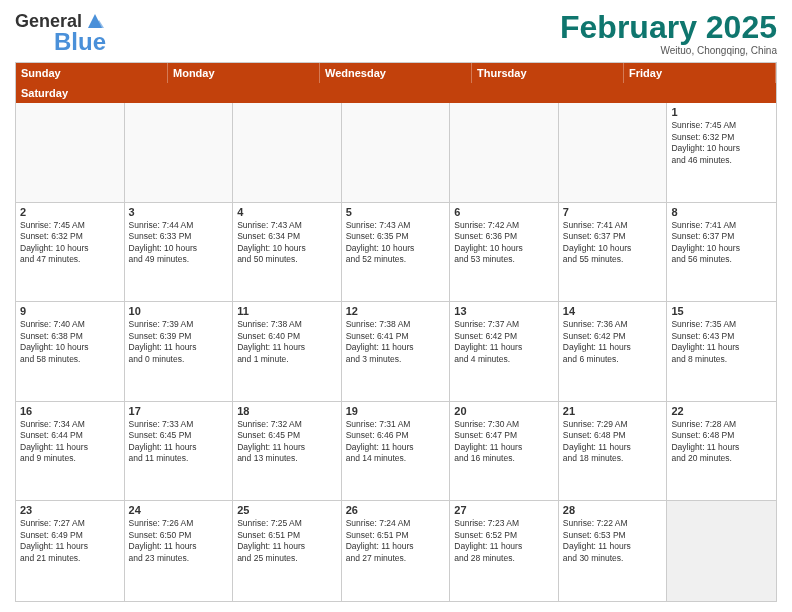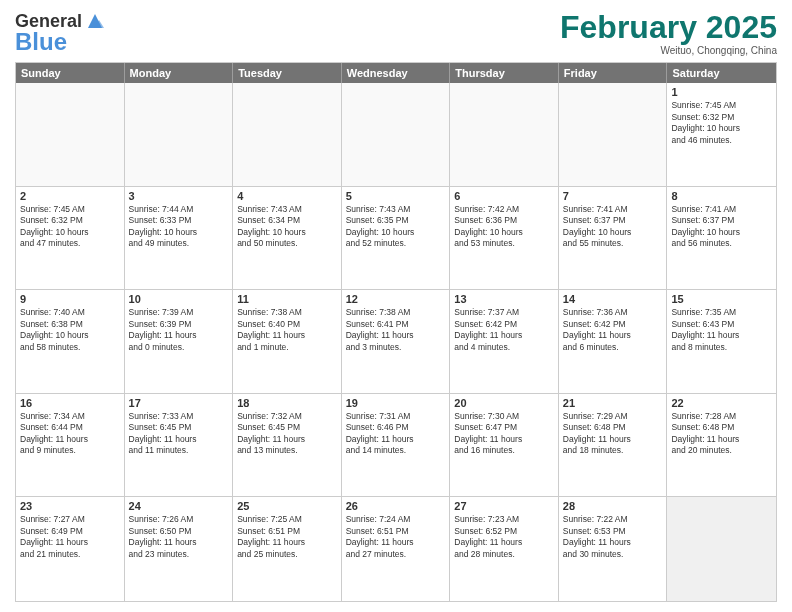--- a/index.html
+++ b/index.html
@@ -56,22 +56,22 @@
       color: #555;
     }
     .calendar {
       flex: 1;
       display: flex;
       flex-direction: column;
       border: 1px solid #ccc;
     }
     .cal-header {
       display: grid;
-      grid-template-columns: repeat(7, 1fr);
-      background: #737373;
+      grid-template-columns: repeat(5, 1fr);
+      background: #c2410c;
     }
     .cal-header-cell {
       color: #fff;
       font-weight: bold;
       font-size: 11px;
       padding: 4px 5px;
       text-align: left;
       border-right: 1px solid rgba(255,255,255,0.3);
     }
     .cal-header-cell:last-child { border-right: none; }
@@ -111,42 +111,41 @@
       color: #333;
       line-height: 1.35;
     }
   </style>
 </head>
 <body>
 
 <div class="page">
   <div class="header">
     <div class="logo">
-      <div style="display:flex;flex-direction:column;align-items:flex-start;">
+      <div style="display:flex;flex-direction:column;align-items:flex-end;">
         <div style="display:flex;align-items:center;">
           <span class="logo-text-general">General</span>
           <svg class="logo-icon" viewBox="0 0 22 22">
             <polygon points="4,18 11,4 18,18" fill="#4a90d9"></polygon>
             <polygon points="10,18 15,10 20,18" fill="#4a90d9" opacity="0.6"></polygon>
           </svg>
         </div>
         <span class="logo-text-blue" style="margin-top:-4px;">Blue</span>
       </div>
     </div>
     <div class="title-block">
       <div class="main-title">February 2025</div>
       <div class="subtitle">Weituo, Chongqing, China</div>
     </div>
   </div>
 
   <div class="calendar">
     <div class="cal-header" id="cal-header">
         <div class="cal-header-cell">Sunday</div>
         <div class="cal-header-cell">Monday</div>
-        <div class="cal-header-cell">Tuesday</div>
         <div class="cal-header-cell">Wednesday</div>
         <div class="cal-header-cell">Thursday</div>
         <div class="cal-header-cell">Friday</div>
         <div class="cal-header-cell">Saturday</div>
       </div>
     <div class="cal-body" id="cal-body">
         <div class="cal-row">
           <div class="cal-cell empty"></div>
           <div class="cal-cell empty"></div>
           <div class="cal-cell empty"></div>

